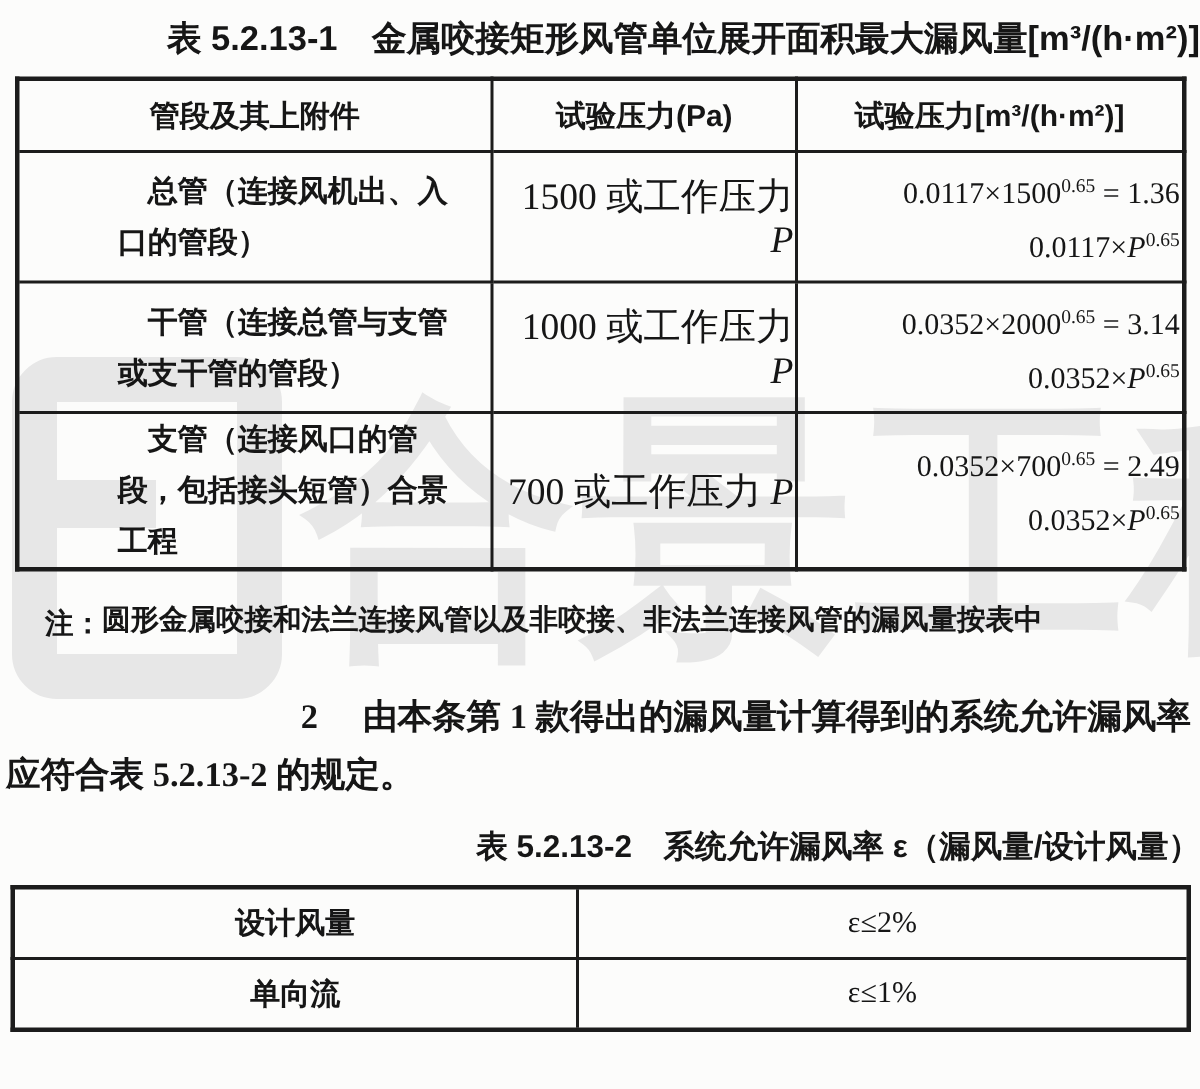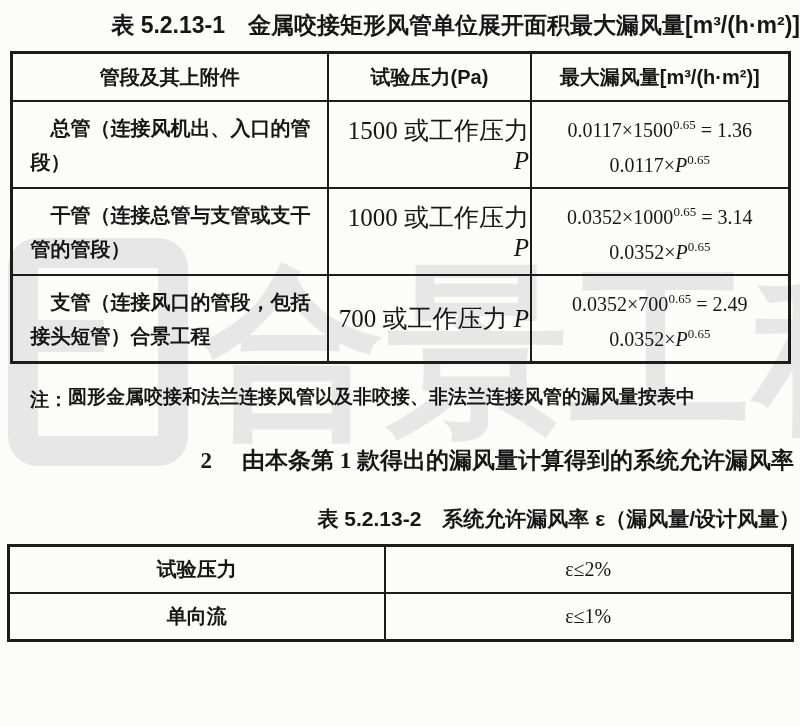--- a/index.html
+++ b/index.html
@@ -44,48 +44,48 @@
   table,th,td{border:2.5px solid #1c1c1c;}
   table{border-width:3px;}
   .table1{margin-top:9px;}
   .table1 th{height:44px;font-size:20px;font-weight:700;}
   .table1 td{height:83px;font-size:20px;}
   .col-seg{width:317px;} .col-press{width:203px;} .col-leak{width:258px;}
   td.seg{
     font-weight:700;padding:0 14px 0 18px;line-height:34px;
     text-align:left;vertical-align:middle;
   }
-  td.seg .seg-text{display:block;text-indent:20px;}
+  td.seg .seg-text{display:block;text-indent:20px;margin-left:48px;}
   td.press{
     text-align:right;vertical-align:middle;
     font-family:"Liberation Serif",serif;font-size:25px;
   }
   td.formula{
-    text-align:center;vertical-align:middle;
+    text-align:right;vertical-align:middle;
     font-family:"Liberation Serif",serif;font-size:20px;
   }
   .f-line{display:block;line-height:30px;}
   sup.exp{font-size:13px;}
   .ivar{font-style:italic;font-family:"Liberation Serif",serif;}
   
   .note{
     display:flex;margin:18px 28px 0 30px;
     font-weight:700;font-size:19px;line-height:35px;
   }
   .note-label{flex:none;}
   
   .para{
     margin:24px 6px 0 4px;
     font-family:"Liberation Serif",serif;
     font-size:23px;line-height:39px;font-weight:700;
   }
   .para-l1{padding-left:52px;text-align:right;}
   .para-num{margin-right:30px;}
   
-  .t2-title{margin-top:22px;font-size:21px;}
+  .t2-title{margin-top:12px;font-size:21px;}
   .table2{margin-top:9px;}
   .table2 th{height:41px;font-size:20px;font-weight:700;}
   .table2 td{height:43px;font-size:20px;text-align:center;vertical-align:middle;}
   td.category{font-weight:700;}
   td.standard{font-family:"Liberation Serif",serif;}
   .col-cat{width:377px;} .col-std{width:407px;}
 </style>
 </head>
 <body>
 
@@ -103,39 +103,39 @@
     <table class="table1">
       <colgroup>
           <col class="col-seg">
           <col class="col-press">
           <col class="col-leak">
         </colgroup>
       <tbody>
           <tr>
         <th>管段及其上附件</th>
         <th>试验压力(Pa)</th>
-        <th>最大漏风量[m³/(h·m²)]</th>
+        <th>试验压力[m³/(h·m²)]</th>
       </tr>
       <tr>
         <td class="seg">
               <span class="seg-text">总管（连接风机出、入口的管段）</span>
             </td>
         <td class="press"><span>1500 或工作压力 </span><span class="ivar">P</span></td>
         <td class="formula">
           <span class="f-line"><span>0.0117×1500</span><sup class="exp">0.65</sup><span> = 1.36</span></span>
           <span class="f-line"><span>0.0117×</span><span class="ivar">P</span><sup class="exp">0.65</sup></span>
         </td>
       </tr>
       <tr>
         <td class="seg">
               <span class="seg-text">干管（连接总管与支管或支干管的管段）</span>
             </td>
         <td class="press"><span>1000 或工作压力 </span><span class="ivar">P</span></td>
         <td class="formula">
-          <span class="f-line"><span>0.0352×1000</span><sup class="exp">0.65</sup><span> = 3.14</span></span>
+          <span class="f-line"><span>0.0352×2000</span><sup class="exp">0.65</sup><span> = 3.14</span></span>
           <span class="f-line"><span>0.0352×</span><span class="ivar">P</span><sup class="exp">0.65</sup></span>
         </td>
       </tr>
       <tr>
         <td class="seg">
               <span class="seg-text">支管（连接风口的管段，包括接头短管）合景工程</span>
             </td>
         <td class="press"><span>700 或工作压力 </span><span class="ivar">P</span></td>
         <td class="formula">
           <span class="f-line"><span>0.0352×700</span><sup class="exp">0.65</sup><span> = 2.49</span></span>
@@ -149,32 +149,33 @@
       <span class="note-label">注：</span>
       <span class="note-lines">
         <span class="f-line">圆形金属咬接和法兰连接风管以及非咬接、非法兰连接风管的漏风量按表中</span>
       </span>
     </div>
 
     <div class="para">
       <div class="para-l1">
         <span class="para-num">2</span><span>由本条第 1 款得出的漏风量计算得到的系统允许漏风率</span>
       </div>
+      <div>应符合表 5.2.13-2 的规定。</div>
     </div>
 
     <div class="t-title t2-title">表 5.2.13-2　系统允许漏风率 ε（漏风量/设计风量）</div>
 
     <table class="table2">
       <colgroup>
           <col class="col-cat">
           <col class="col-std">
         </colgroup>
       <tbody>
       <tr>
-        <td class="category">试验压力</td>
+        <td class="category">设计风量</td>
         <td class="standard">ε≤2%</td>
       </tr>
       <tr>
         <td class="category">单向流</td>
         <td class="standard">ε≤1%</td>
       </tr>
     </tbody>
       </table>
 
   </div>

